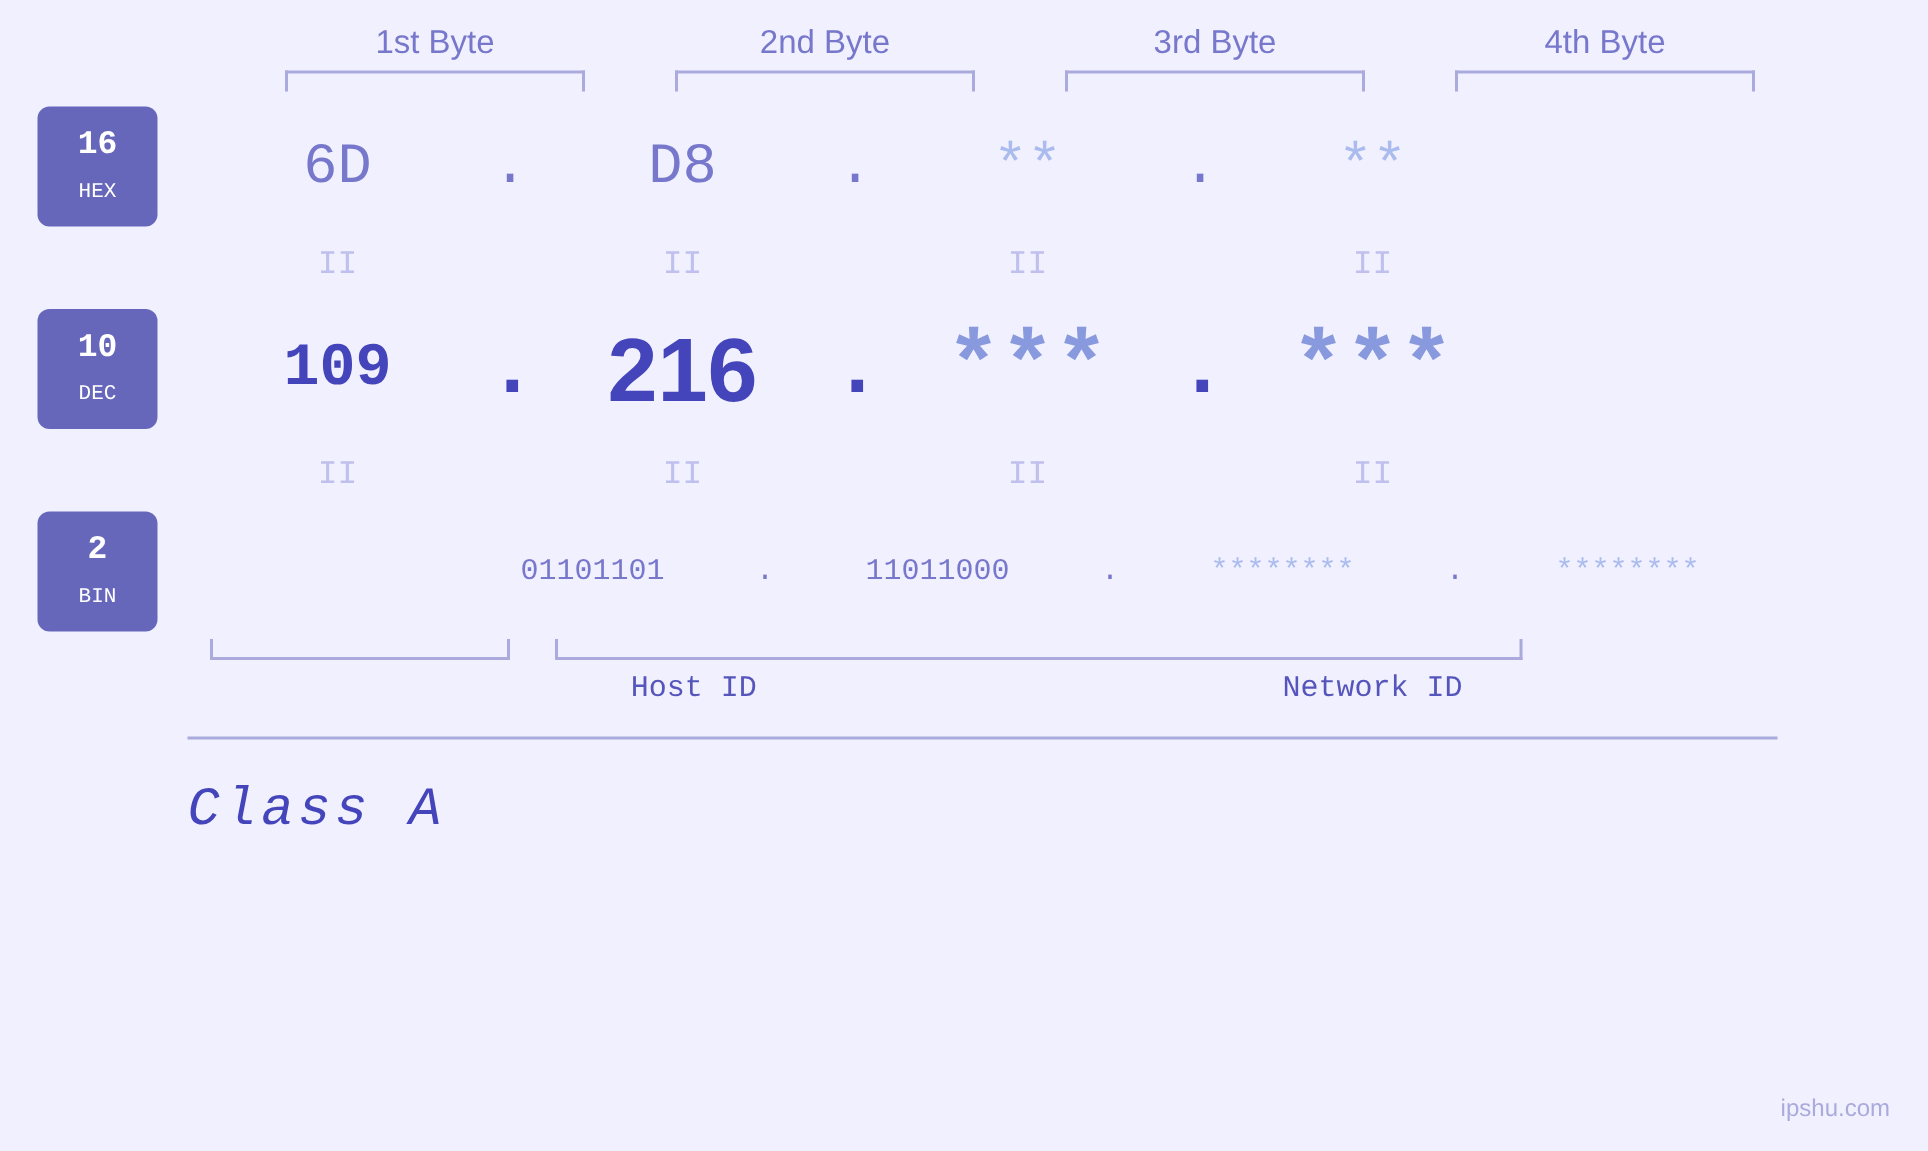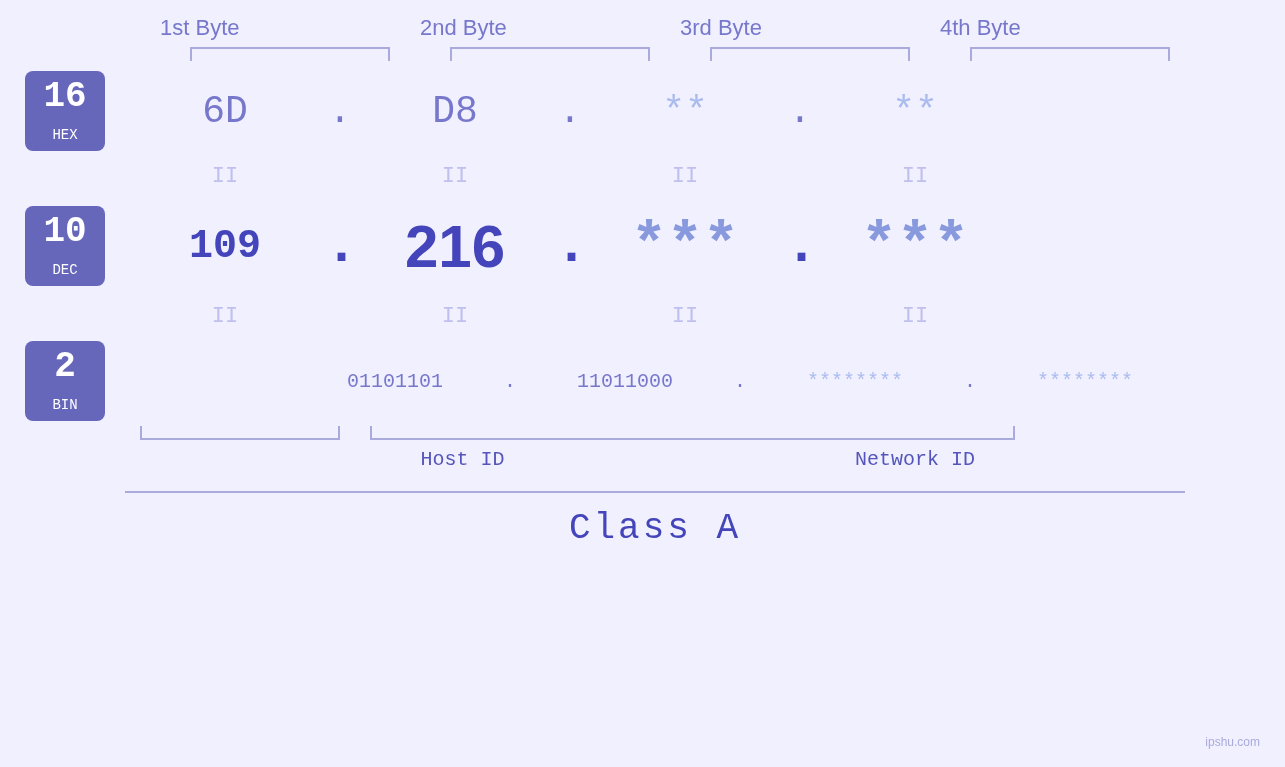--- a/index.html
+++ b/index.html
@@ -19,21 +19,21 @@
       background: #6666bb;
       border-radius: 8px;
       display: flex;
       flex-direction: column;
       align-items: center;
       justify-content: center;
       color: white;
     }
 
     .badge-number {
-      font-size: 36px;
+      font-size: 22px;
       font-weight: bold;
       line-height: 1;
       text-align: center;
     }
 
     .badge-label {
       font-size: 14px;
       font-weight: normal;
       margin-top: 12px;
     }
@@ -49,20 +49,21 @@
     }
 
     .header-section {
       display: flex;
       margin-left: 160px;
       width: 1100px;
     }
 
     .header-cell {
       width: 260px;
+      text-align: center;
       color: #7777cc;
       font-size: 22px;
       font-family: Arial, sans-serif;
     }
   </style>
 </head>
 <body>
 
 <div class="full-layout">
 
@@ -166,22 +167,22 @@
       <div style="display:flex; align-items:flex-start; margin-top:5px;">
         <div style="width:200px; height:14px; border:2px solid #aaaadd; border-top:none; margin:0 15px;"></div>
         <div style="width:645px; height:14px; border:2px solid #aaaadd; border-top:none; margin:0 15px;"></div>
       </div>
 
       <div style="display:flex; margin-top:8px;">
         <div style="width:675px; text-align:center; color:#5555bb; font-size:20px; font-family:'Courier New',monospace;">Host ID</div>
         <div style="width:230px; text-align:center; color:#5555bb; font-size:20px; font-family:'Courier New',monospace;">Network ID</div>
       </div>
 
-      <div style="width:1060px; border-top:2px solid #aaaadd; margin-top:20px; padding-top:15px; text-align:center;">
+      <div style="width:1060px; border-top:2px solid #aaaadd; margin-top:20px; padding-top:26px; font-style:italic;">
         <span style="font-size:36px; color:#4444bb; font-family:'Courier New',monospace; letter-spacing:3px;">Class A</span>
       </div>
 
     </div>
   </div>
 
-  <div style="position:absolute; bottom:18px; right:25px; color:#aaaadd; font-size:12px; font-family:Arial,sans-serif;">ipshu.com</div>
+  <div style="position:absolute; bottom:18px; right:25px; color:#aaaadd; font-size:16px; font-family:Arial,sans-serif;">ipshu.com</div>
 
 </div>
 
 </body></html>

